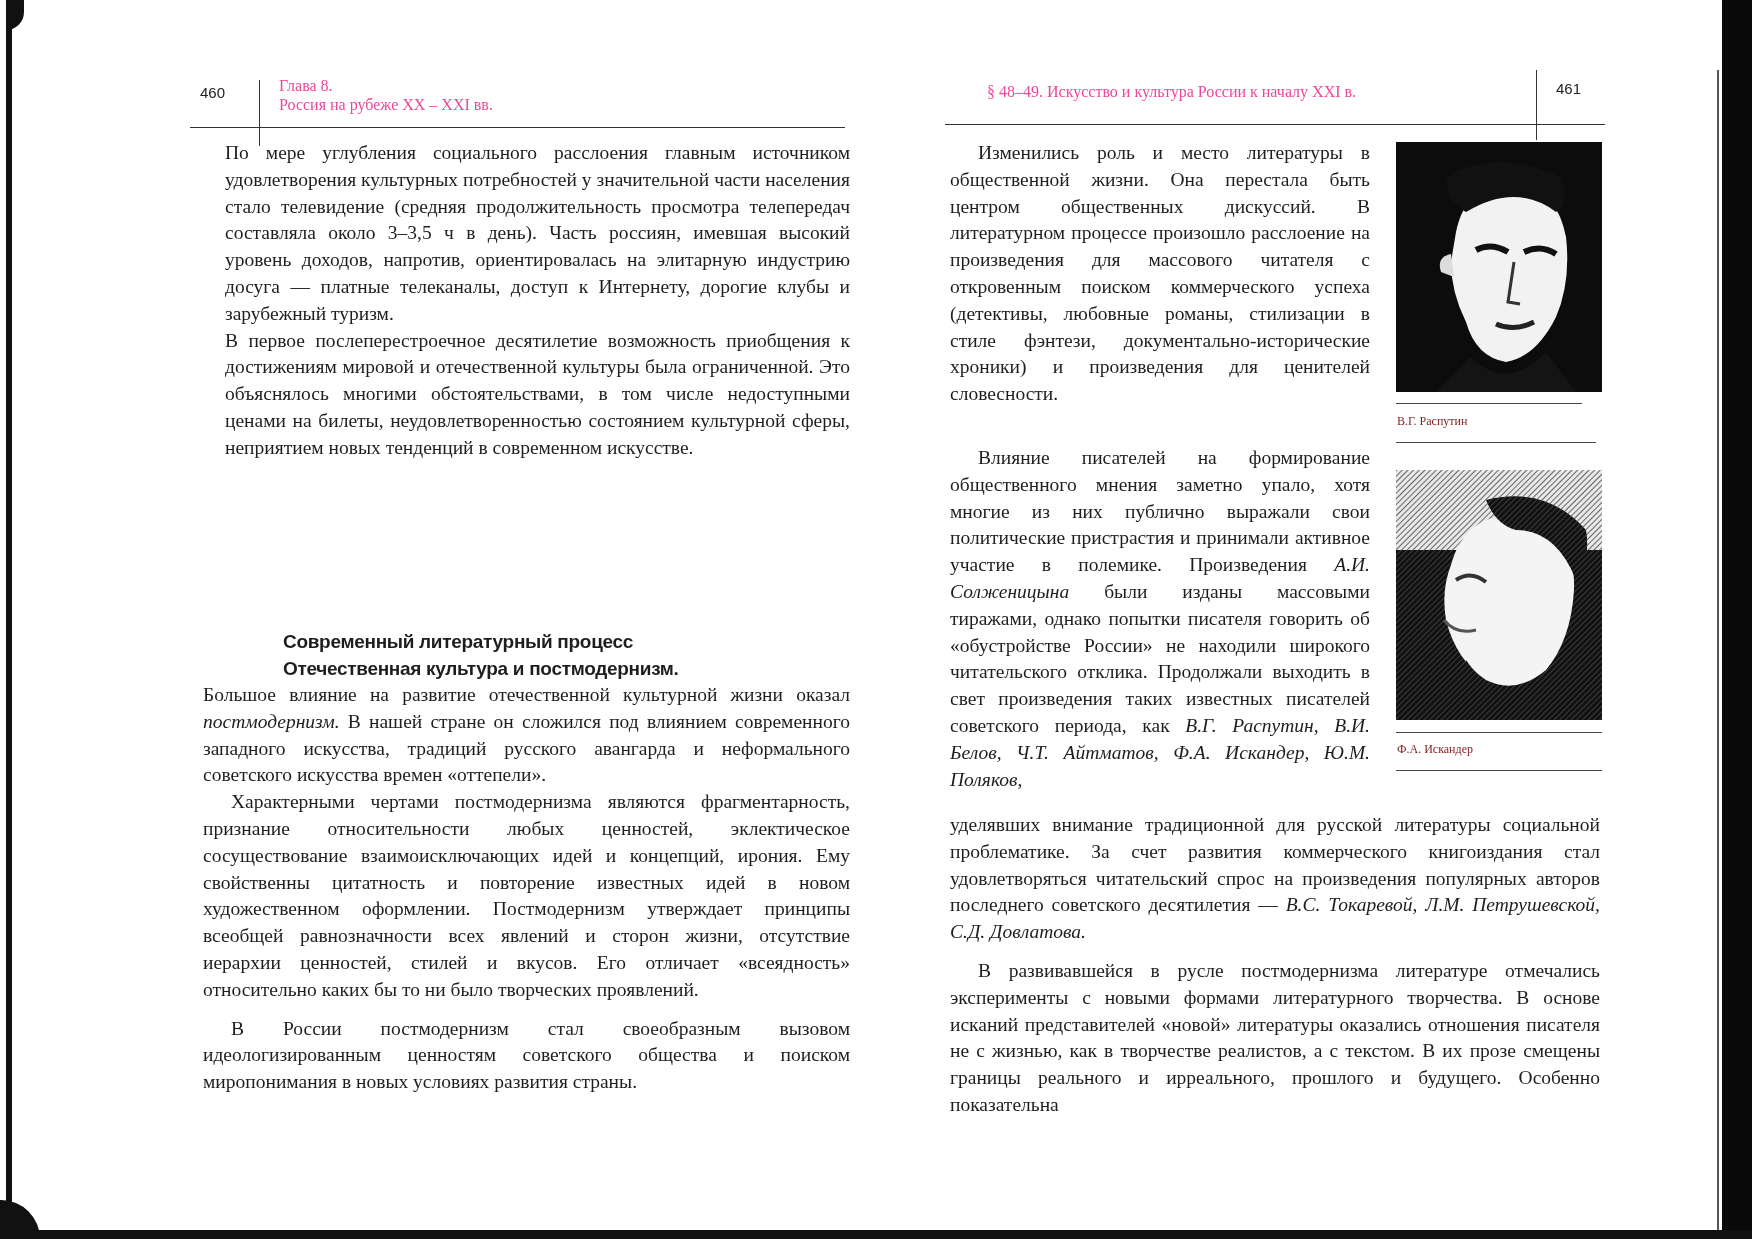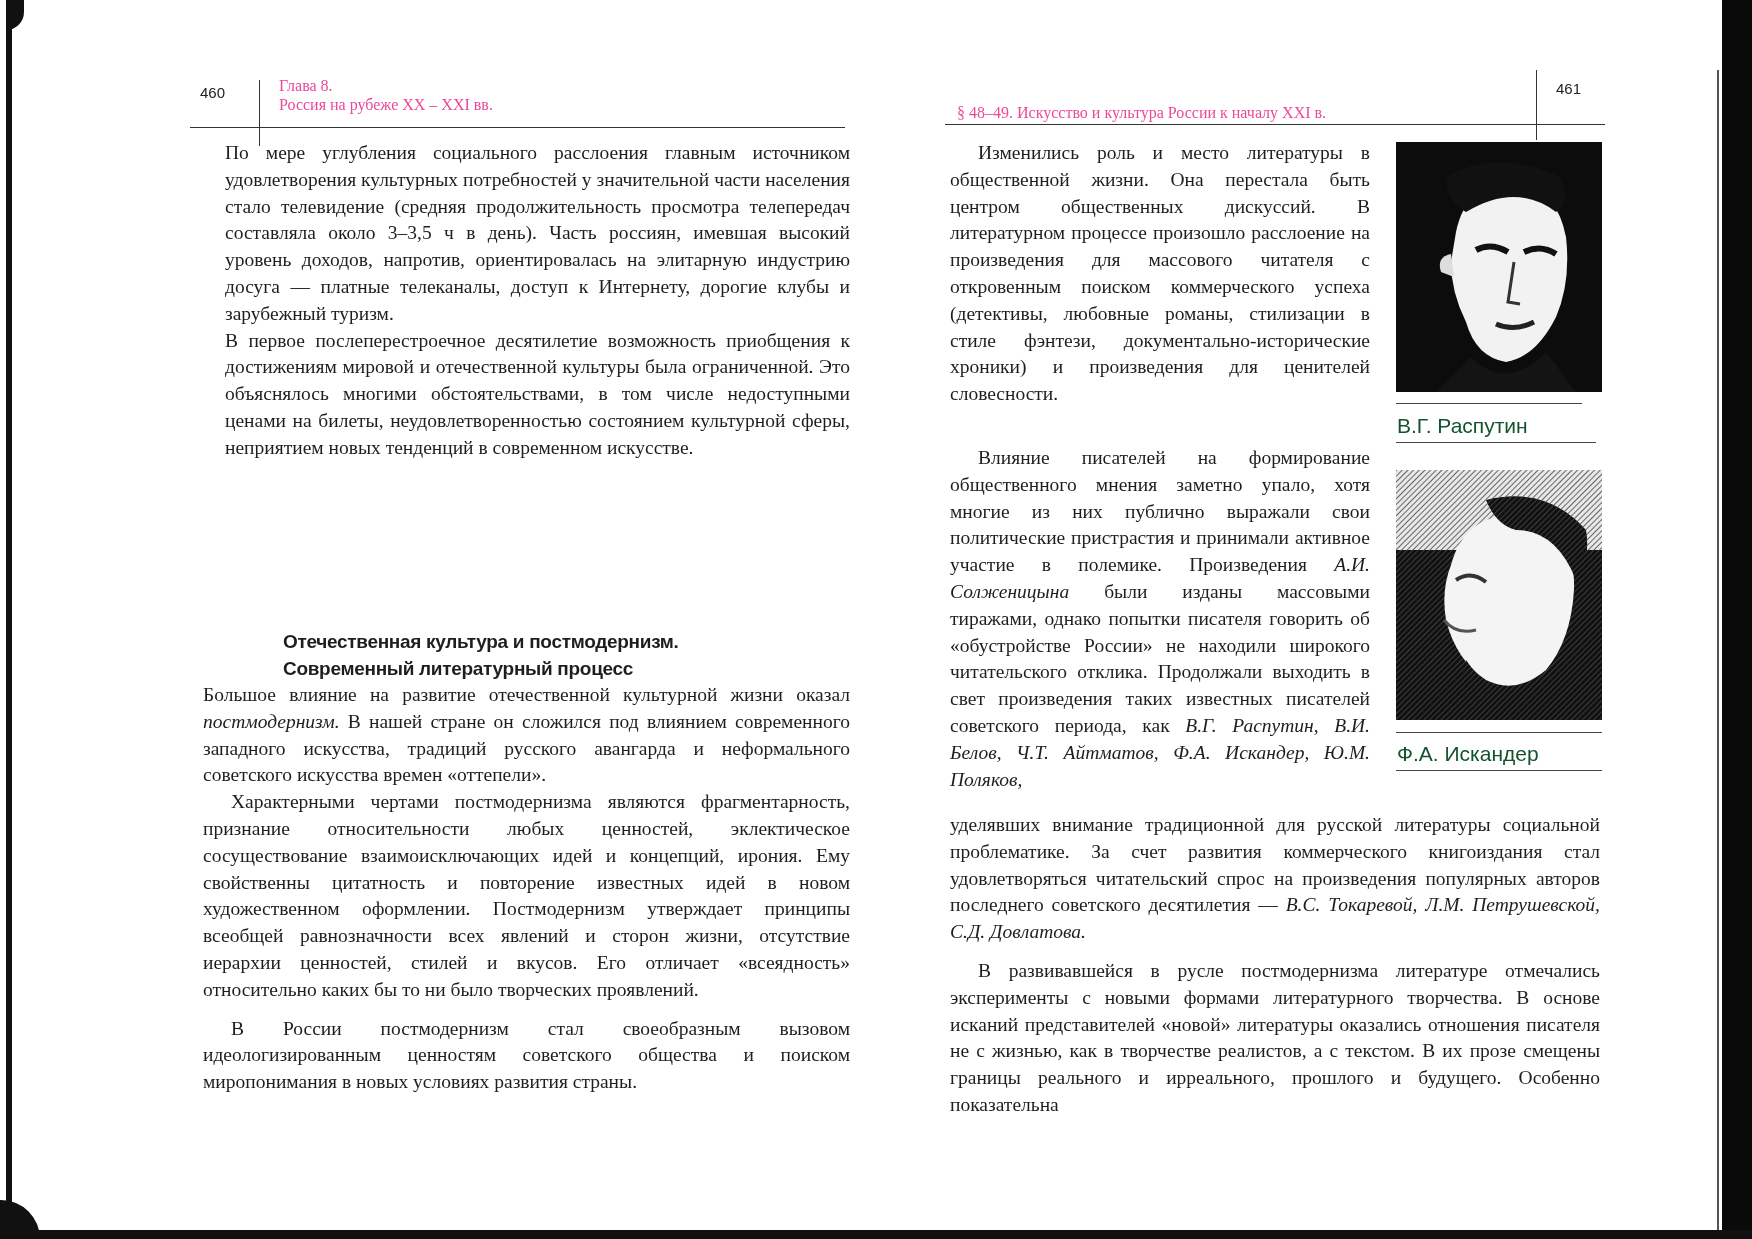--- a/index.html
+++ b/index.html
@@ -21,21 +21,21 @@
   .vrule { position: absolute; width: 1px; background: #333; }
 
   .col { position: absolute; font-size: 19.5px; line-height: 26.8px; text-align: justify; color: #1e1e1e; }
   .col p { margin: 0; text-indent: 0; }
   .col p.ind { text-indent: 28px; }
   .col p::after { content: ""; }
   .heading { font-family: "Liberation Sans Narrow", "Liberation Sans", "DejaVu Sans", sans-serif; font-weight: bold; font-size: 19px; line-height: 27px; text-align: left; padding-left: 80px; margin: 20px 0 0 0; letter-spacing: -0.3px; }
   i { font-style: italic; }
 
   .photo { position: absolute; background: #0d0d0d; overflow: hidden; }
-  .caption { position: absolute; font-family: Liberation Sans, sans-serif; font-size: 21px; color: #14532d; }
+  .caption { position: absolute; font-family: Liberation Serif, serif; font-size: 12px; color: #7f1d1d; }
   .cap-rule { position: absolute; height: 1px; background: #444; }
 </style>
 </head>
 <body>
 
 <div class="edge-left"></div>
 <div class="edge-left-top"></div>
 <div class="edge-right-line"></div>
 <div class="edge-right"></div>
 <div class="edge-bottom-curve"></div>
@@ -50,31 +50,31 @@
   </div>
   <div class="hrule" style="left:190px; top:127px; width:655px;"></div>
 
   <div class="col" style="left:225px; top:140px; width:625px;">
     <p>По мере углубления социального расслоения главным источником удовлетворения культурных потребностей у значительной части населения стало телевидение (средняя продолжительность просмотра телепередач составляла около 3–3,5 ч в день). Часть россиян, имевшая высокий уровень доходов, напротив, ориентировалась на элитарную индустрию досуга — платные телеканалы, доступ к Интернету, дорогие клубы и зарубежный туризм.</p>
     <p>В первое послеперестроечное десятилетие возможность приобщения к достижениям мировой и отечественной культуры была ограниченной. Это объяснялось многими обстоятельствами, в том числе недоступными ценами на билеты, неудовлетворенностью состоянием культурной сферы, неприятием новых тенденций в современном искусстве.</p>
   </div>
 
   <div class="col" style="left:203px; top:620px; width:647px;">
     <div class="heading" style="margin-top:8px;">
+      <div>Современный литературный процесс</div>
       <div>Отечественная культура и постмодернизм.</div>
-      <div>Современный литературный процесс</div>
     </div>
     <p><span>Большое влияние на развитие отечественной культурной жизни оказал </span><i>постмодернизм.</i><span> В нашей стране он сложился под влиянием современного западного искусства, традиций русского авангарда и неформального советского искусства времен «оттепели».</span></p>
     <p class="ind">Характерными чертами постмодернизма являются фрагментарность, признание относительности любых ценностей, эклектическое сосуществование взаимоисключающих идей и концепций, ирония. Ему свойственны цитатность и повторение известных идей в новом художественном оформлении. Постмодернизм утверждает принципы всеобщей равнозначности всех явлений и сторон жизни, отсутствие иерархии ценностей, стилей и вкусов. Его отличает «всеядность» относительно каких бы то ни было творческих проявлений.</p>
     <p class="ind" style="margin-top:12px;">В России постмодернизм стал своеобразным вызовом идеологизированным ценностям советского общества и поиском миропонимания в новых условиях развития страны.</p>
   </div>
 </section>
 
 <section>
-  <div class="run-head" style="left:957px; top:82px;margin-top:21px;">§ 48–49. Искусство и культура России к началу XXI в.</div>
+  <div class="run-head" style="left:987px; top:82px;">§ 48–49. Искусство и культура России к началу XXI в.</div>
   <div class="vrule" style="left:1536px; top:70px; height:70px;"></div>
   <div class="page-num" style="left:1556px; top:80px;">461</div>
   <div class="hrule" style="left:945px; top:124px; width:660px;"></div>
 
   <div class="col" style="left:950px; top:140px; width:420px;">
     <p class="ind">Изменились роль и место литературы в общественной жизни. Она перестала быть центром общественных дискуссий. В литературном процессе произошло расслоение на произведения для массового читателя с откровенным поиском коммерческого успеха (детективы, любовные романы, стилизации в стиле фэнтези, документально-исторические хроники) и произведения для ценителей словесности.</p>
   </div>
 
   <div class="col" style="left:950px; top:445px; width:420px;">
     <p class="ind"><span>Влияние писателей на формирование общественного мнения заметно упало, хотя многие из них публично выражали свои политические пристрастия и принимали активное участие в полемике. Произведения </span><i>А.И. Солженицына</i><span> были изданы массовыми тиражами, однако попытки писателя говорить об «обустройстве России» не находили широкого читательского отклика. Продолжали выходить в свет произведения таких известных писателей советского периода, как </span><i>В.Г. Распутин, В.И. Белов, Ч.Т. Айтматов, Ф.А. Искандер, Ю.М. Поляков,</i></p>

